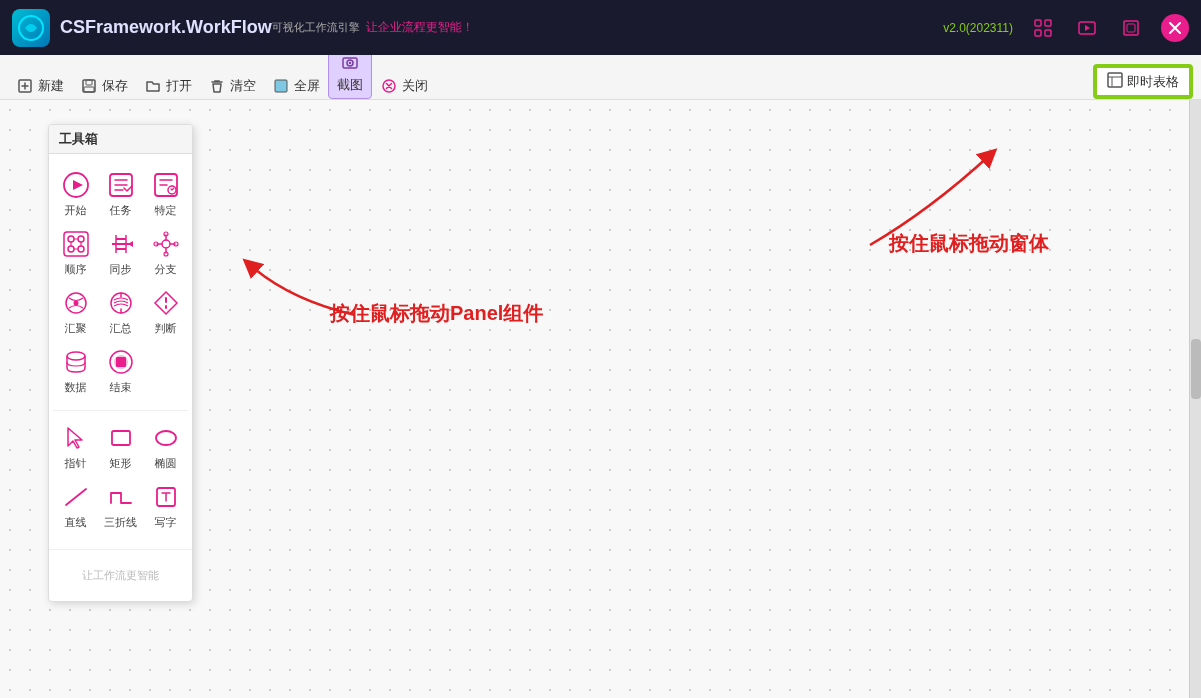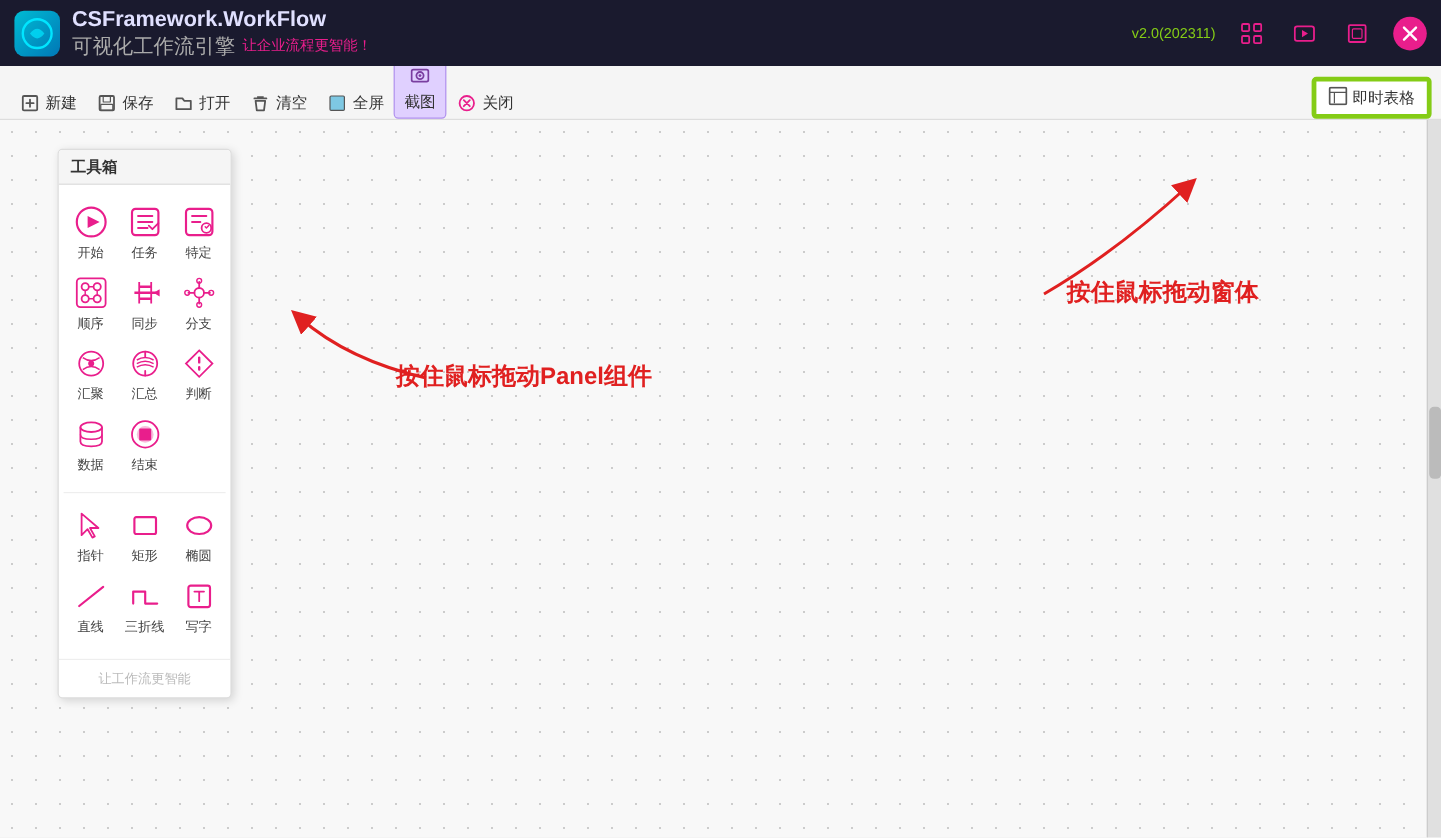--- a/index.html
+++ b/index.html
@@ -17,21 +17,21 @@
     }
     #app-logo {
       width: 38px; height: 38px;
       background: linear-gradient(135deg, #00bcd4, #0077b6);
       border-radius: 8px;
       display: flex; align-items: center; justify-content: center;
       font-weight: bold; font-size: 14px; color: white;
       margin-right: 10px;
       flex-shrink: 0;
     }
-    #app-title-group { display: flex; flex-direction: column; }
+    #app-title-group { display: flex; flex-direction: row; }
     #app-title { font-size: 18px; font-weight: bold; color: #e0e0ff; }
 
     #title-bar-right {
       margin-left: auto;
       display: flex; align-items: center; gap: 16px;
     }
     #version-label { color: #84cc16; font-size: 12px; }
     .title-btn {
       width: 28px; height: 28px;
       display: flex; align-items: center; justify-content: center;
@@ -169,21 +169,21 @@
     }
     .tool-label {
       font-size: 11px;
       color: #444;
       text-align: center;
       margin-top: 2px;
     }
 
     #toolbox-footer {
       border-top: 1px solid #eee;
-      padding: 8px 0;
+      padding: 18px 0;
       text-align: center;
       font-size: 11px;
       color: #bbb;
     }
 
     
     #annotation-panel-drag {
       position: absolute;
       left: 330px; top: 200px;
       color: #e02020;
@@ -215,21 +215,21 @@
 <div id="title-bar">
   <div id="app-logo">
     <svg width="28" height="28" viewBox="0 0 28 28">
       <circle cx="14" cy="14" r="12" fill="none" stroke="#00e5ff" stroke-width="2"></circle>
       <path d="M8 14 Q14 6 20 14 Q14 22 8 14Z" fill="#00e5ff" opacity="0.7"></path>
     </svg>
   </div>
   <div id="app-title-group">
     <span id="app-title">CSFramework.WorkFlow</span>
     <div style="display:flex;gap:6px;align-items:center;">
-      <span style="font-size:17px;color:#aaa;">可视化工作流引擎</span>
+      <span style="font-size:11px;color:#aaa;">可视化工作流引擎</span>
       <span style="font-size:12px;color:#e91e8c;cursor:pointer;">让企业流程更智能！</span>
     </div>
   </div>
   <div id="title-bar-right">
     <span id="version-label">v2.0(202311)</span>
     <div class="title-btn">
       <svg width="18" height="18" viewBox="0 0 18 18" fill="none">
         <rect x="1" y="1" width="6" height="6" rx="1" stroke="#e91e8c" stroke-width="1.5"></rect>
         <rect x="11" y="1" width="6" height="6" rx="1" stroke="#e91e8c" stroke-width="1.5"></rect>
         <rect x="1" y="11" width="6" height="6" rx="1" stroke="#e91e8c" stroke-width="1.5"></rect>

